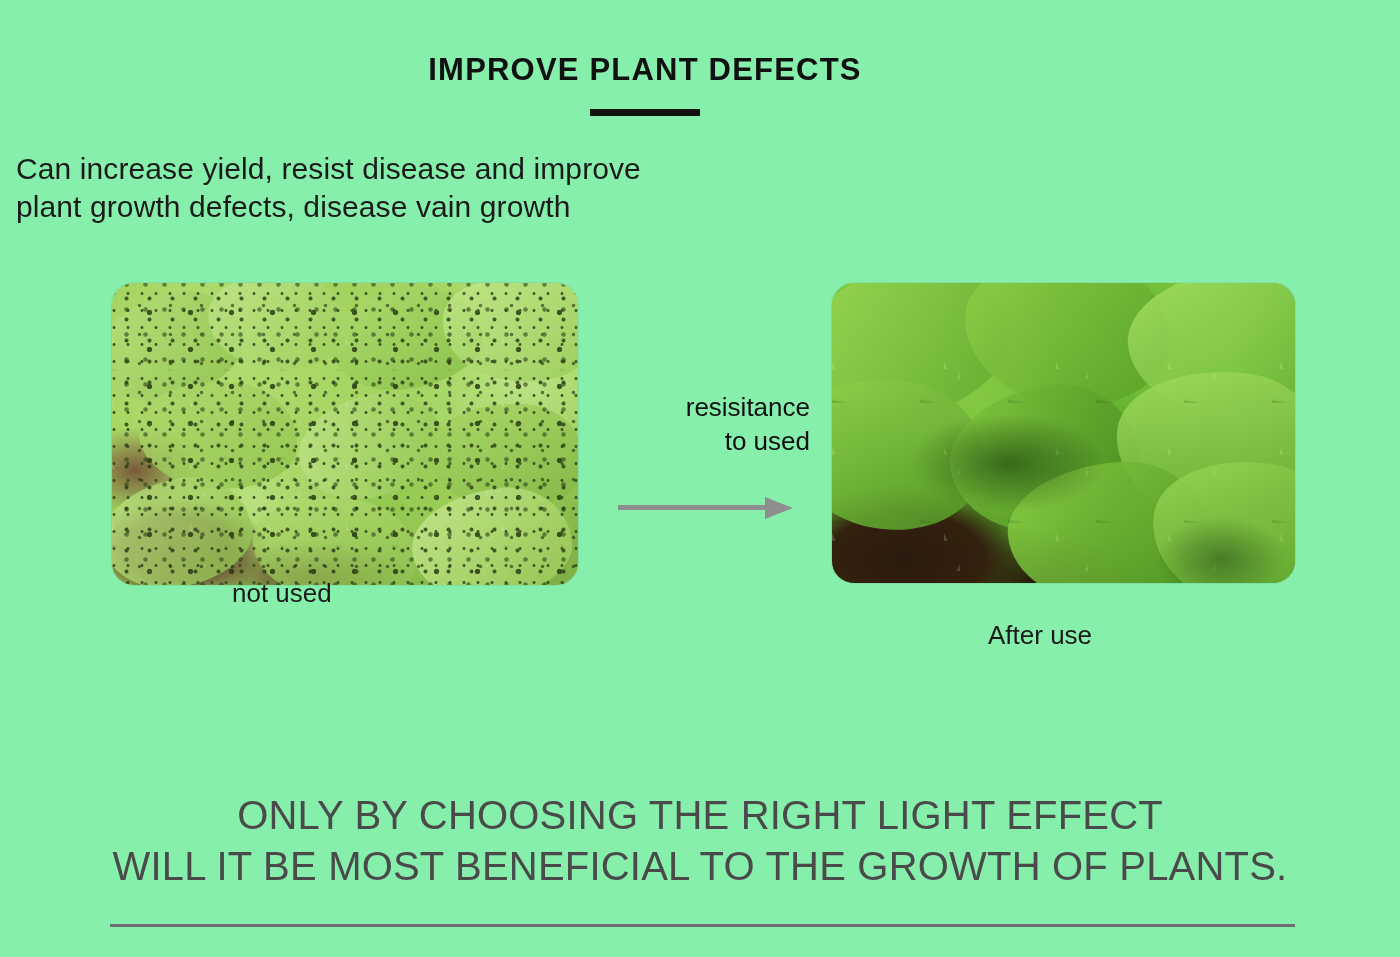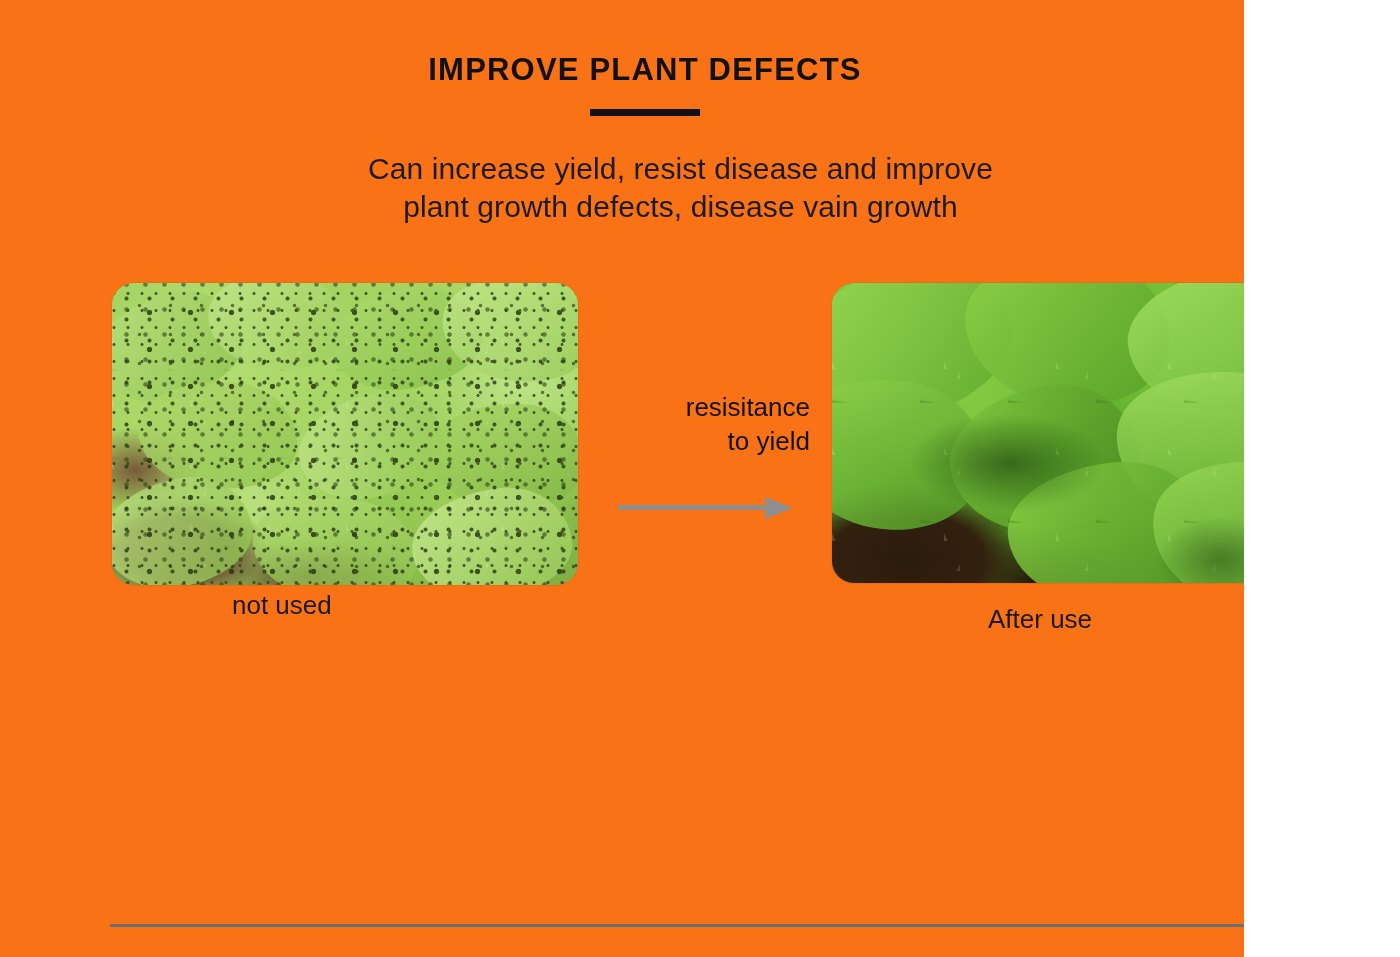--- a/index.html
+++ b/index.html
@@ -6,23 +6,23 @@
     margin: 0;
     padding: 0;
     background: #ffffff;
   }
   body {
     font-family: "Liberation Sans", sans-serif;
     -webkit-font-smoothing: antialiased;
   }
   #page {
     position: relative;
-    width: 1244px;
+    width: 1400px;
     height: 957px;
-    background: #f97316;
+    background: #86efac;
     overflow: hidden;
   }
 
   
   .header {
     position: absolute;
     top: 54px;
     left: 0;
     width: 1290px;
     text-align: center;
@@ -39,23 +39,23 @@
   }
   .title-rule {
     width: 110px;
     height: 7px;
     background: #111111;
     margin: 24px auto 0 auto;
   }
   .subtitle {
     position: absolute;
     top: 150px;
-    left: 8px;
+    left: 16px;
     width: 1345px;
-    text-align: center;
+    text-align: left;
     font-family: "Liberation Sans Narrow", "Liberation Sans", sans-serif;
     font-size: 30px;
     font-weight: normal;
     color: #1b1b1b;
     line-height: 1.28;
     letter-spacing: 0.1px;
   }
   .subtitle .line { display: block; }
 
   
@@ -174,22 +174,22 @@
   }
 
   
   .caption {
     position: absolute;
     font-family: "Liberation Sans", sans-serif;
     font-size: 26px;
     color: #1a1a1a;
     white-space: nowrap;
   }
-  .caption-left  { left: 232px; top: 590px; }
-  .caption-right { left: 988px; top: 604px; }
+  .caption-left  { left: 232px; top: 578px; }
+  .caption-right { left: 988px; top: 620px; }
 
   
   .arrow-block {
     position: absolute;
     left: 600px;
     top: 390px;
     width: 210px;
     text-align: center;
   }
   .arrow-label {
@@ -281,21 +281,21 @@
     <div class="veins-left"></div>
     <div class="holes"></div>
     <div class="holes-2"></div>
   </div>
 
   <div class="caption caption-left">not used</div>
 
   <div class="arrow-block">
     <div class="arrow-label">
       <span class="line">resisitance</span>
-      <span class="line">to yield</span>
+      <span class="line">to used</span>
     </div>
     <div class="arrow-graphic">
       <div class="arrow-shaft"></div>
       <div class="arrow-head"></div>
     </div>
   </div>
 
   <div class="photo photo-right">
     <div class="leafbed bed-healthy"></div>
 
@@ -307,16 +307,20 @@
     <div class="hleaf" style="left:284px; top:88px; width:210px; height:152px; background:linear-gradient(160deg,#a2de5f,#5da62b); transform:rotate(6deg); opacity:.88;"></div>
     <div class="hleaf" style="left:176px; top:180px; width:200px; height:140px; background:linear-gradient(130deg,#8ad145,#4c9221); transform:rotate(-4deg); opacity:.86;"></div>
     <div class="hleaf" style="left:320px; top:178px; width:190px; height:146px; background:linear-gradient(145deg,#9ad956,#56a027); transform:rotate(9deg); opacity:.86;"></div>
 
     <div class="veins-right"></div>
     <div class="shade-right"></div>
   </div>
 
   <div class="caption caption-right">After use</div>
 
+  <div class="tagline">
+    <span class="line">ONLY BY CHOOSING THE RIGHT LIGHT EFFECT</span>
+    <span class="line">WILL IT BE MOST BENEFICIAL TO THE GROWTH OF PLANTS.</span>
+  </div>
 
   <div class="footer-rule"></div>
 
 </div>
 
 </body></html>

